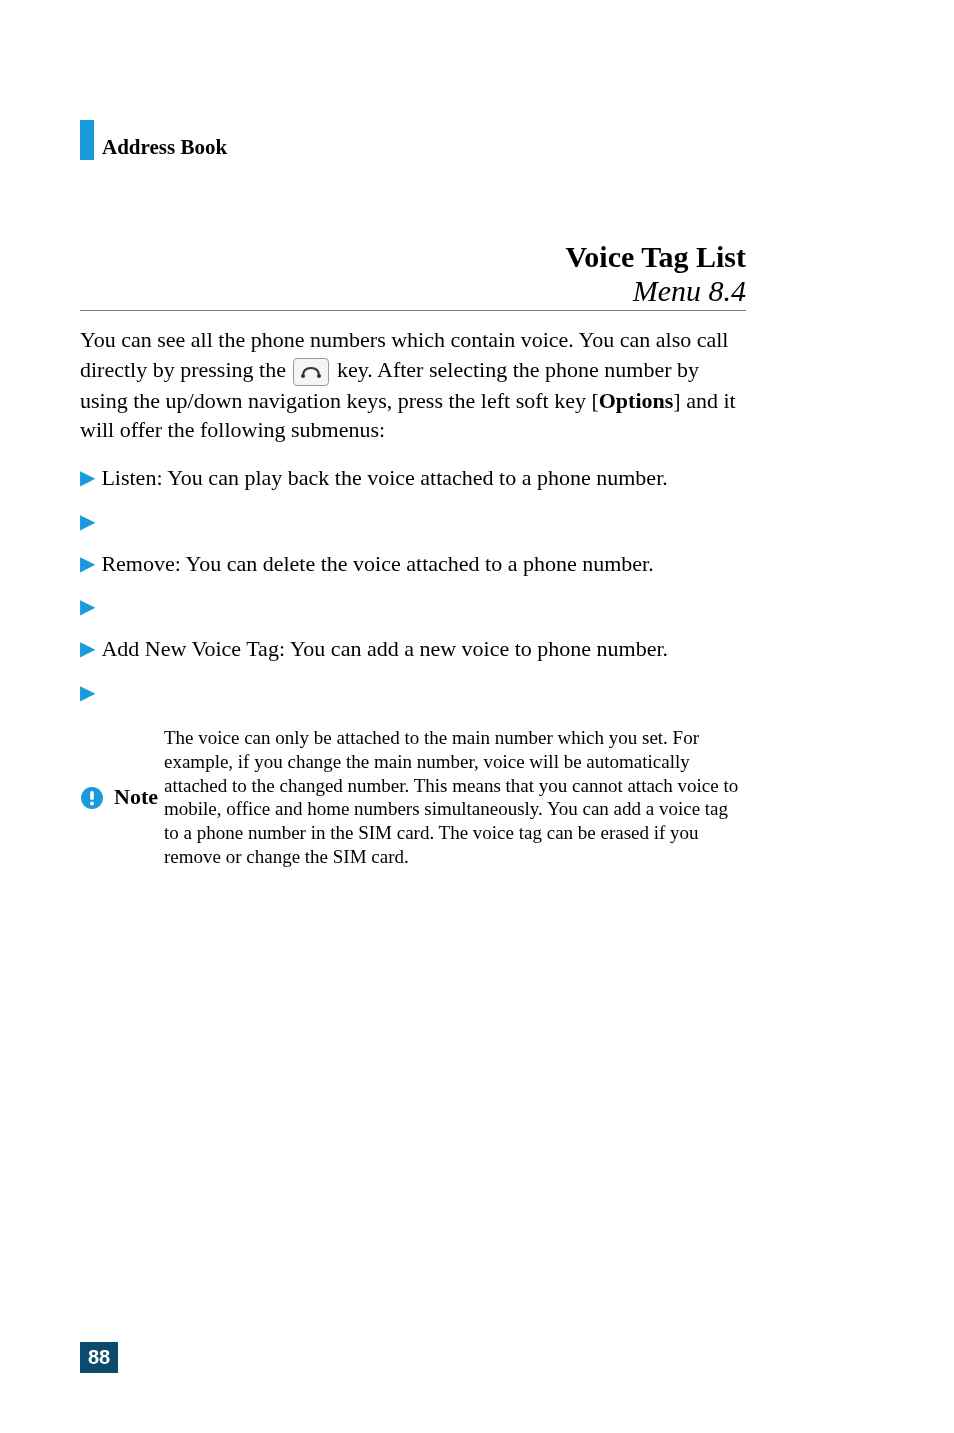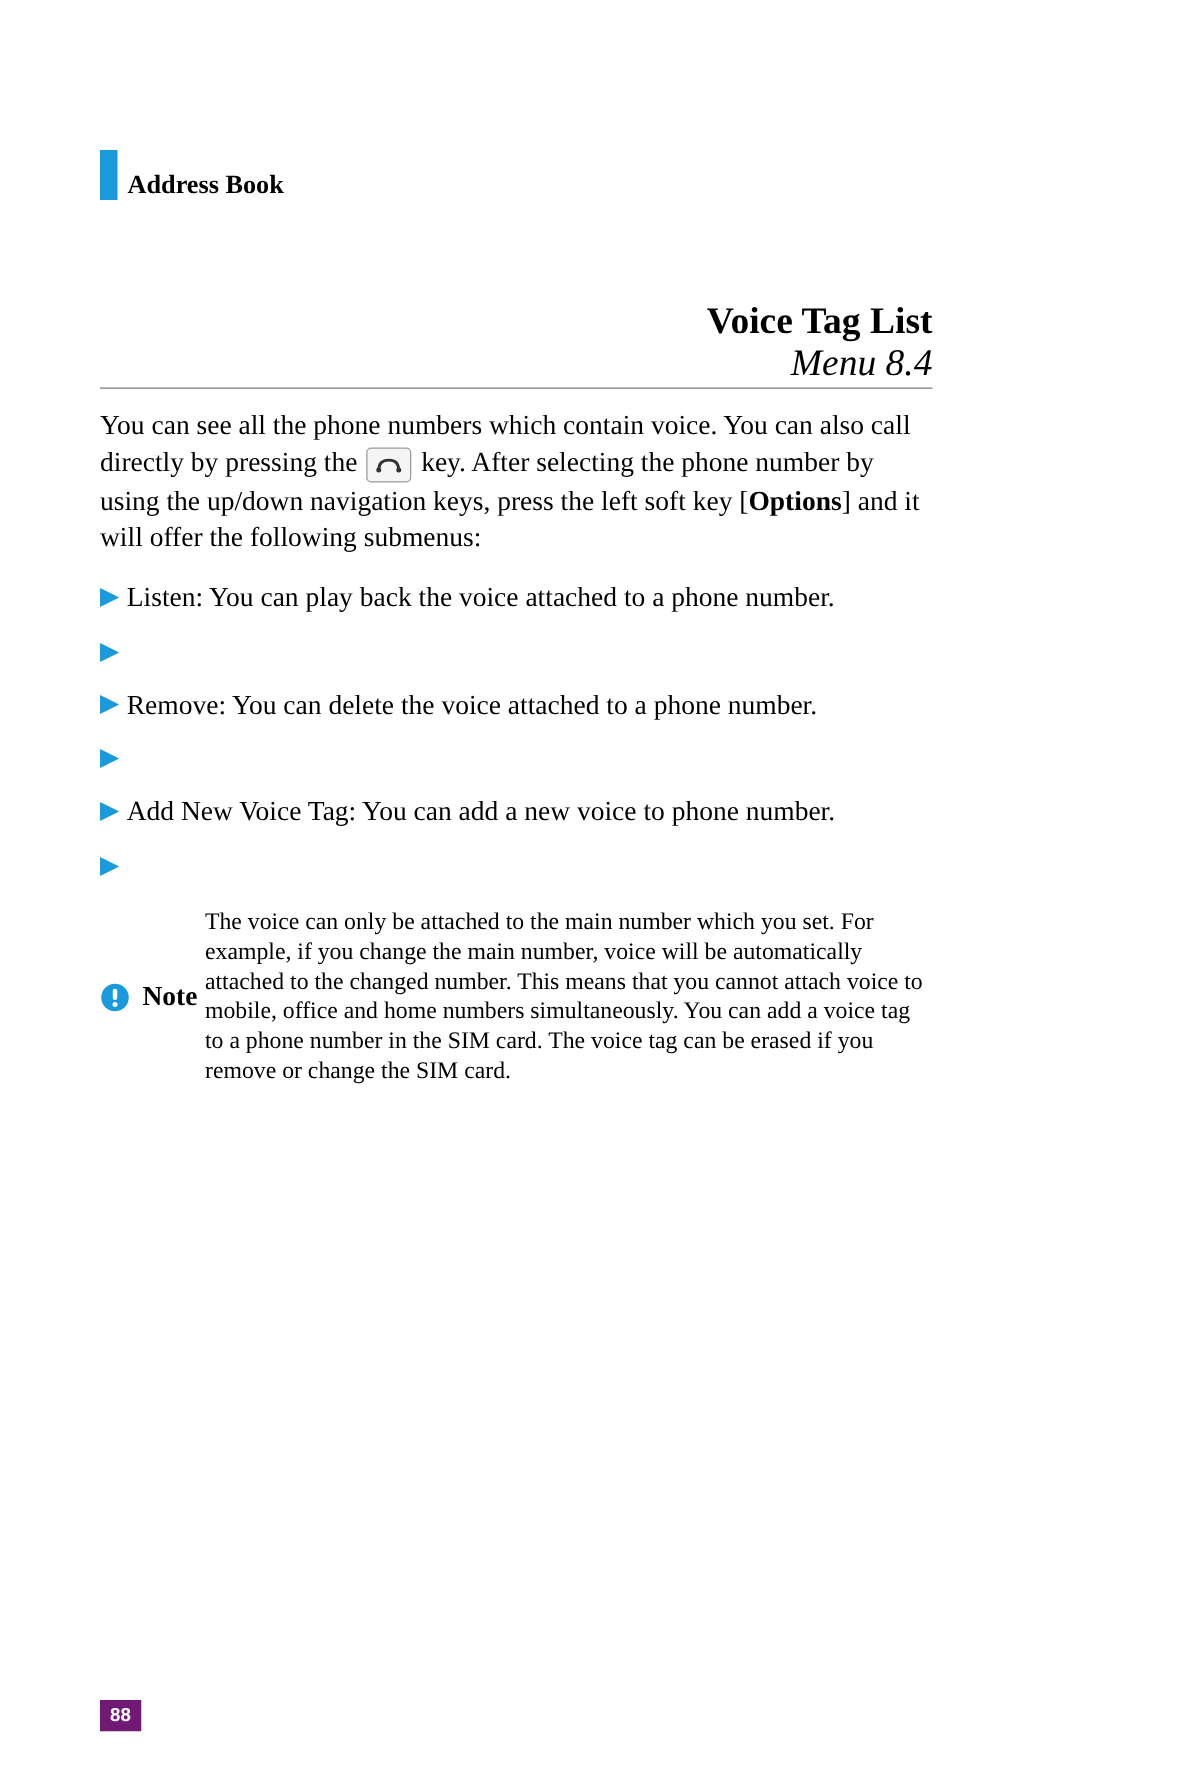--- a/index.html
+++ b/index.html
@@ -125,26 +125,26 @@
     margin-right: 6px;
     flex: 0 0 auto;
   }
   .note-text {
     font-size: 19px;
     line-height: 1.25;
   }
   .page-number {
     position: absolute;
     left: 80px;
-    bottom: 48px;
-    background: #701a75;
+    bottom: 60px;
+    background: #0c4a6e;
     color: #ffffff;
     font-family: Arial, Helvetica, sans-serif;
     font-weight: bold;
-    font-size: 15px;
+    font-size: 20px;
     padding: 4px 8px;
   }
 </style>
 </head>
 <body>
 
 <div class="page">
 
   <div class="section-header">
     <div class="section-bar"></div>

